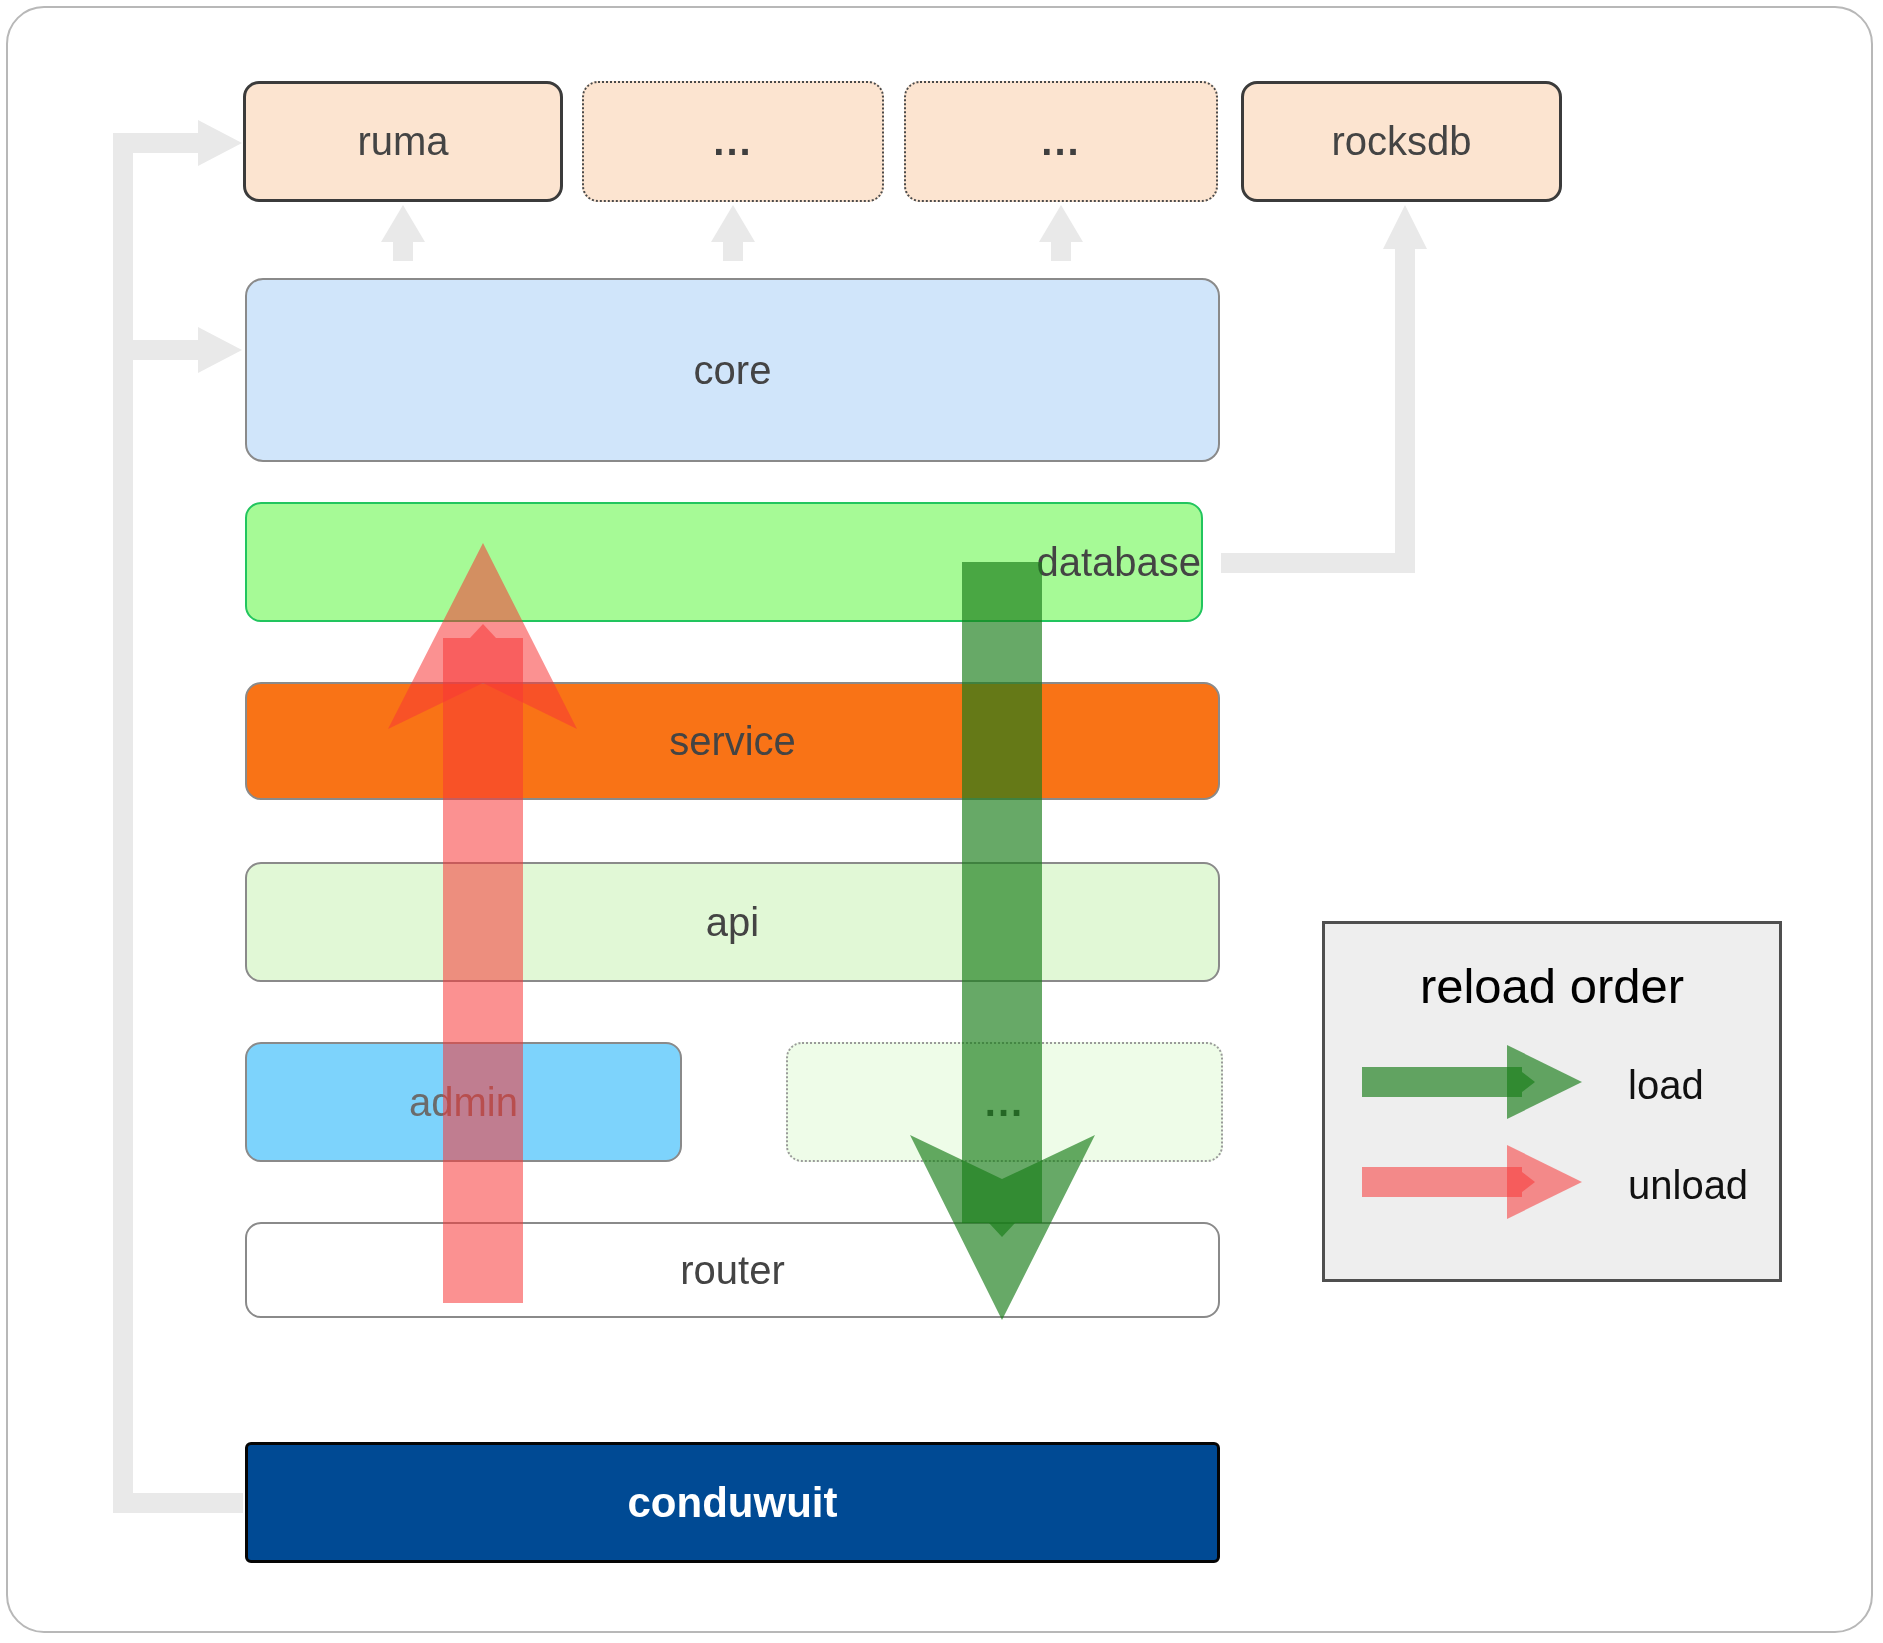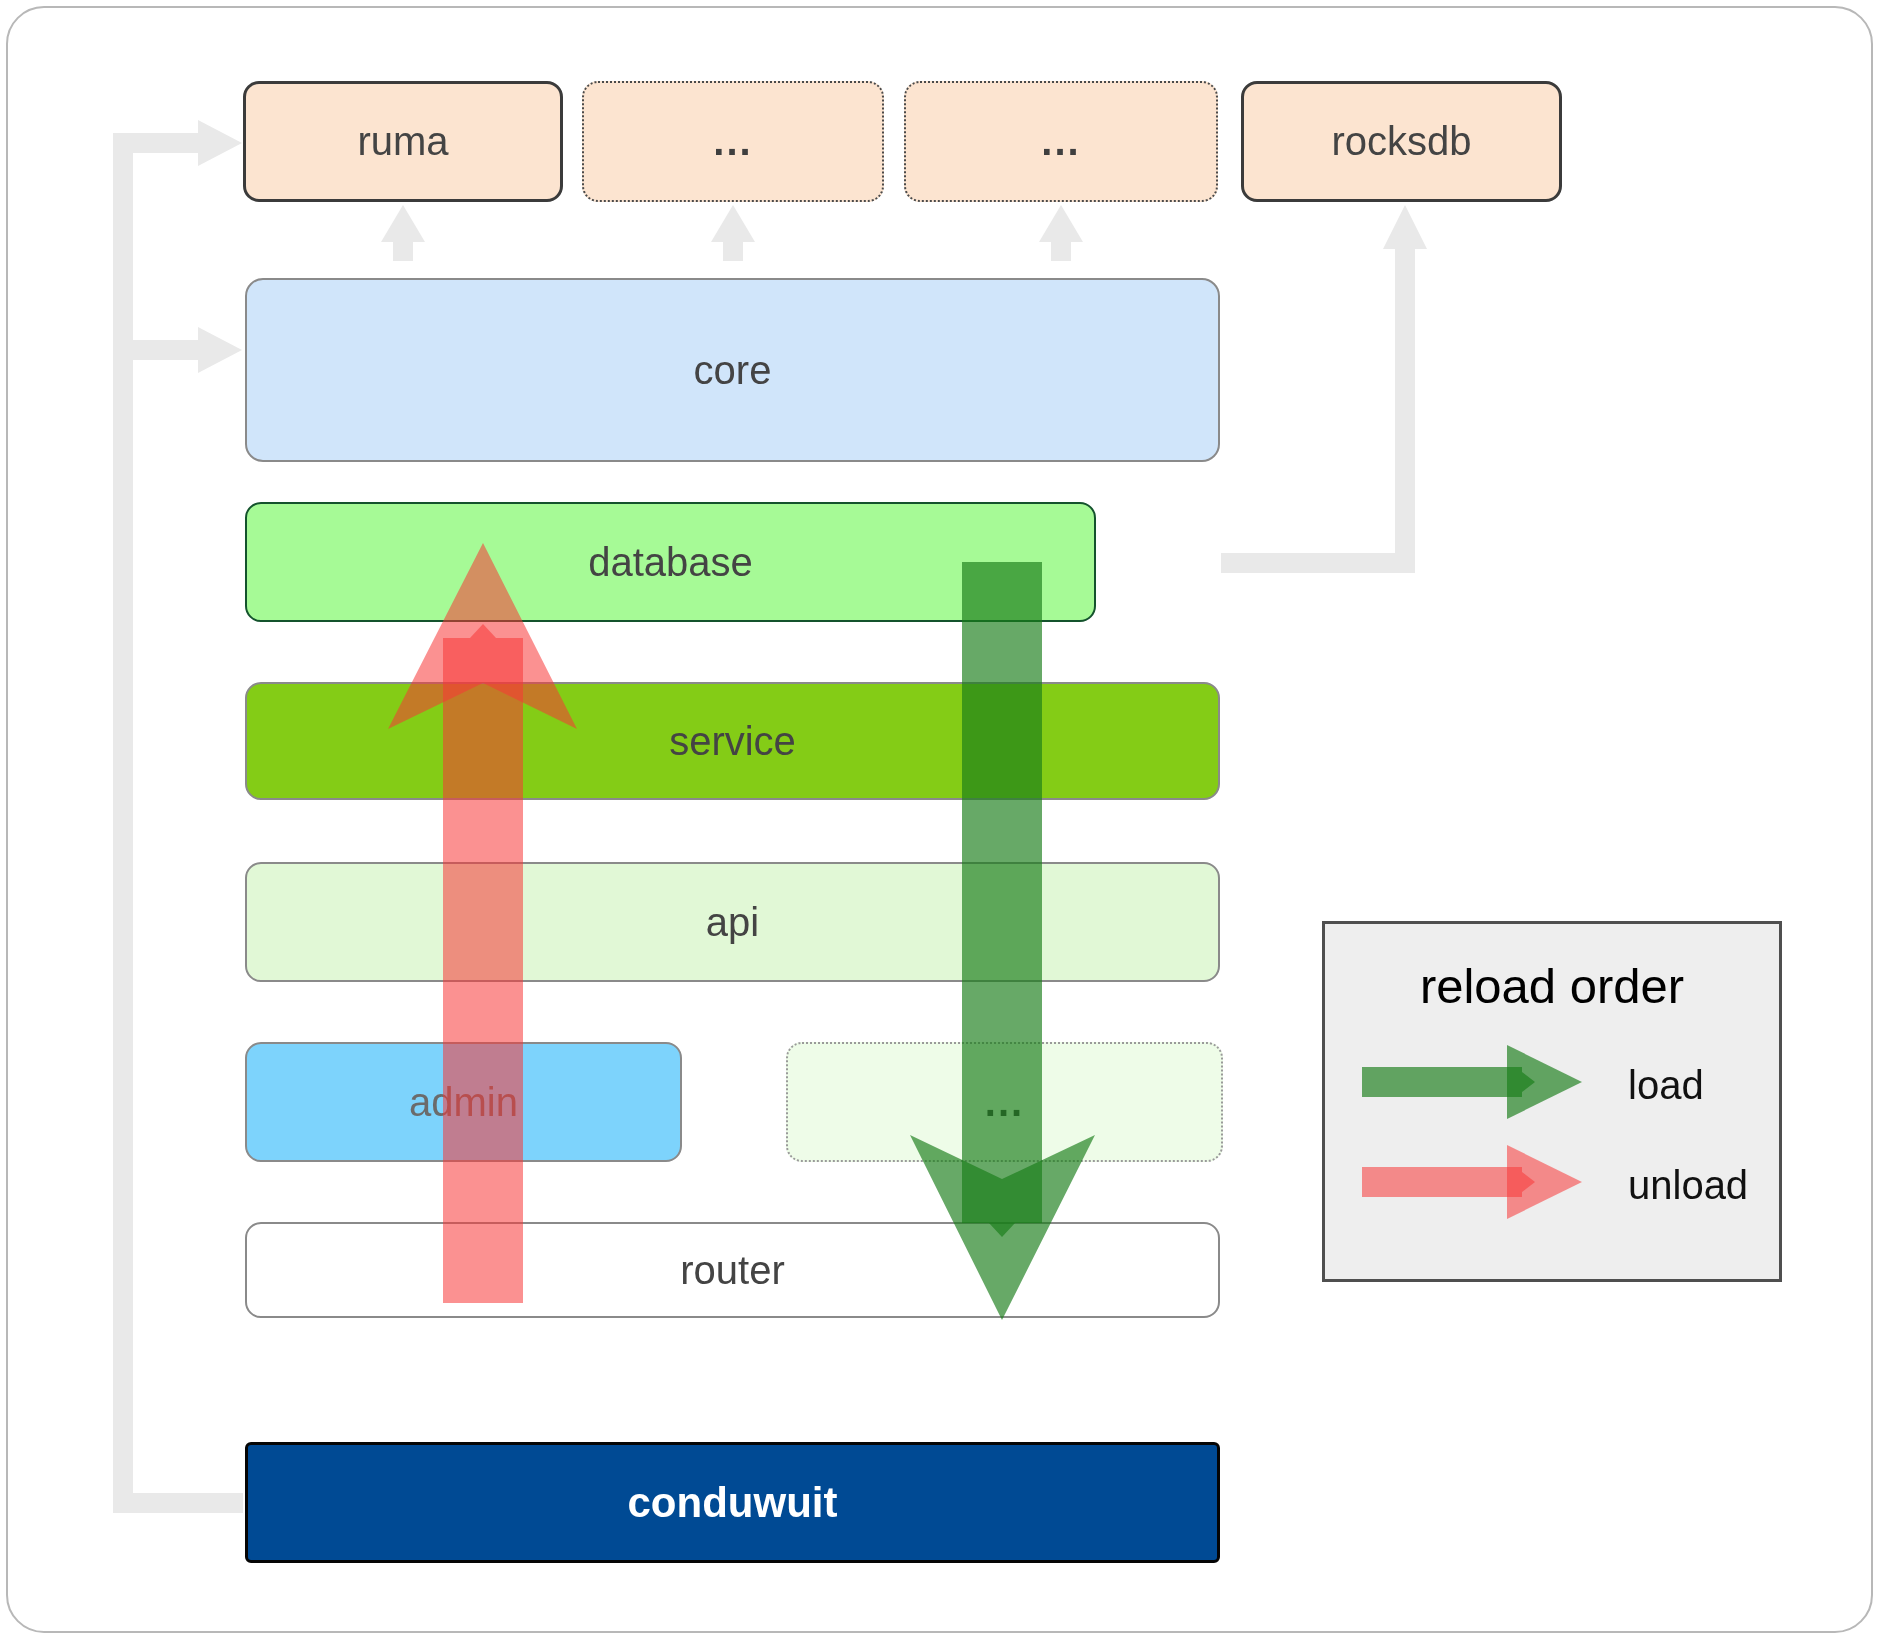--- a/index.html
+++ b/index.html
@@ -18,21 +18,21 @@
     z-index:2;
   }
   .dots-label { font-weight:700; letter-spacing:2px; color:#3f3f3f; }
   
   #box-ruma      { left:243px;  top:81px;  width:320px; height:121px; border:3px solid #3b3b3b; }
   #box-dots1     { left:582px;  top:81px;  width:302px; height:121px; border:2px dotted #4a4a4a; }
   #box-dots2     { left:904px;  top:81px;  width:314px; height:121px; border:2px dotted #4a4a4a; }
   #box-rocksdb   { left:1241px; top:81px;  width:321px; height:121px; border:3px solid #3b3b3b;text-align:right; }
   
   #box-core      { left:245px; top:278px;  width:975px; height:184px; border:2px solid #8a8a8a; border-radius:18px; }
-  #box-database  { left:245px; top:502px;  width:851px; height:120px; border:2px solid #14532d; }
+  #box-database  { left:245px; top:502px;  width:958px; height:120px; border:2px solid #22c55e;justify-content:flex-end; }
   #box-service   { left:245px; top:682px;  width:975px; height:118px; border:2px solid #8a8a8a; }
   #box-api       { left:245px; top:862px;  width:975px; height:120px; border:2px solid #8a8a8a; }
   #box-admin     { left:245px; top:1042px; width:437px; height:120px; border:2px solid #8a8a8a; color:#6b6b6b; }
   #box-dots3     { left:786px; top:1042px; width:437px; height:120px; border:2px dotted #9a9a9a; }
   #box-router    { left:245px; top:1222px; width:975px; height:96px; border:2px solid #8a8a8a; }
   #box-conduwuit { left:245px; top:1442px; width:975px; height:121px; border:3px solid #050505; border-radius:6px; font-weight:600; font-size:42px; }
   
   #legend {
     position:absolute; left:1322px; top:921px; width:460px; height:361px;
     background:#eeeeee; border:3px solid #4f4f4f; box-sizing:border-box; z-index:2;
@@ -67,21 +67,21 @@
   <div class="box" id="box-rocksdb" style="background-color: rgb(252, 228, 208);">
     <span>rocksdb</span>
   </div>
 
   <div class="box" id="box-core" style="background-color: rgb(208, 229, 250);">
     <span>core</span>
   </div>
   <div class="box" id="box-database" style="background-color: rgb(166, 250, 150);">
     <span>database</span>
   </div>
-  <div class="box" id="box-service" style="background-color: #84cc16;">
+  <div class="box" id="box-service" style="background-color: #f97316;">
     <span>service</span>
   </div>
   <div class="box" id="box-api" style="background-color: rgb(225, 248, 214);">
     <span>api</span>
   </div>
   <div class="box" id="box-admin" style="background-color: #7dd3fc;">
     <span>admin</span>
   </div>
   <div class="box" id="box-dots3" style="background-color: rgb(238, 252, 232);">
     <span class="dots-label">...</span>

